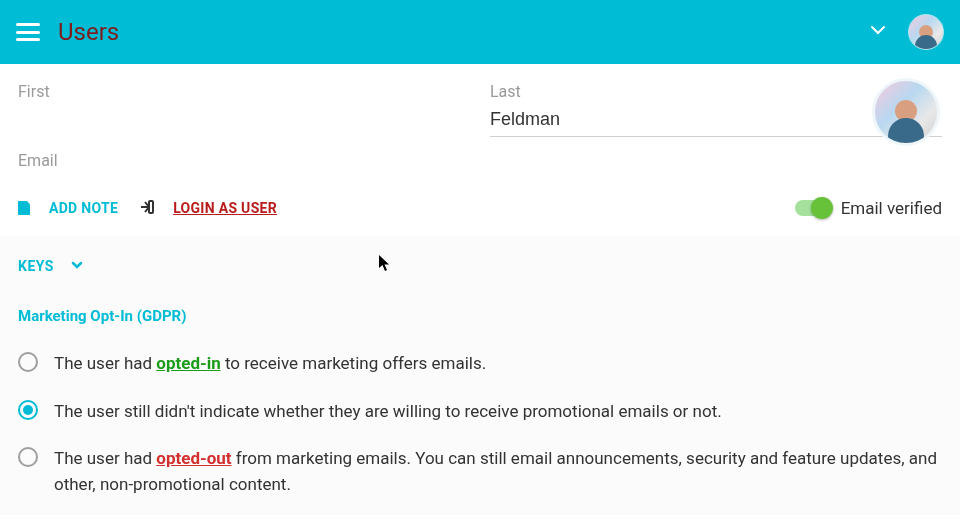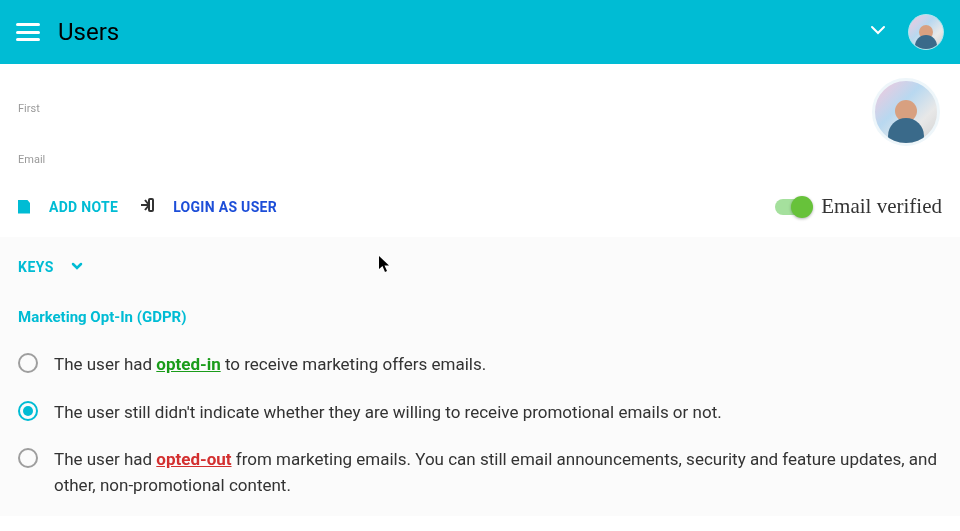--- a/index.html
+++ b/index.html
@@ -3,21 +3,21 @@
 <meta charset="utf-8">
 <style>
   * { box-sizing: border-box; margin: 0; padding: 0; }
   html, body { width: 960px; height: 531px; font-family: -apple-system, BlinkMacSystemFont, "Segoe UI", Roboto, Arial, sans-serif; background: #fff; }
   .header {
     height: 64px;
     background: #00bcd4;
     display: flex;
     align-items: center;
     padding: 0 16px;
-    color: #000000;
+    color: #7f1d1d;
   }
   .hamburger {
     width: 24px; height: 18px;
     display: flex; flex-direction: column; justify-content: space-between;
     margin-right: 18px;
     cursor: pointer;
   }
   .hamburger span { display:block; height: 3px; background:#fff; border-radius:2px; }
   .page-title { font-size: 24px; font-weight: 400; flex: 1; }
   .header-chevron { margin-right: 20px; }
@@ -35,21 +35,21 @@
   .avatar::after {
     content:""; position:absolute; left:50%; top:58%; transform:translateX(-50%);
     width:22px; height:22px; border-radius:50%; background:#3a6a8a;
   }
   .header .avatar { width:36px; height:36px; border-width:1px; }
   .content { padding: 18px 18px 0 18px; position: relative; }
   .fields-row { display: flex; gap: 20px; }
   .field { display: flex; flex-direction: column; }
   .field.half { flex: 1; }
   .field.full { width: 833px; }
-  .field label { font-size: 11px; color: #9a9a9a; margin-bottom: 4px; margin-top: 20px; }
+  .field label { font-size: 16px; color: #9a9a9a; margin-bottom: 4px; }
   .field input {
     border: none; border-bottom: 1px solid #d0d0d0;
     font-size: 18px; color: #333; padding: 4px 0 6px 0;
     background: transparent; outline: none;
   }
   .big-avatar {
     position: absolute; right: 20px; top: 14px;
     width: 68px; height: 68px; border-radius: 50%;
     background: linear-gradient(135deg, #f8c8dc 0%, #b8d8f0 40%, #e8e8e8 70%, #d0d0d0 100%);
     border: 3px solid #eef6fa;
@@ -66,40 +66,40 @@
   .actions-row {
     margin-top: 24px; display: flex; align-items: center;
     padding-bottom: 18px;
   }
   .btn {
     display: inline-flex; align-items: center; gap: 19px;
     font-size: 14px; font-weight: 700; letter-spacing: 0.3px;
     cursor: pointer; user-select: none;
   }
   .btn-cyan { color: #00bcd4; }
-  .btn-dark { color: #1d4ed8; margin-left: 22px; }
+  .btn-dark { color: #b91c1c; margin-left: 22px; text-decoration: underline; }
   .note-icon {
     width: 12px; height: 14px; background:#00bcd4;
     clip-path: polygon(0 0, 75% 0, 100% 25%, 100% 100%, 0 100%);
   }
   .toggles { margin-left: auto; display: flex; align-items: center; gap: 18px; }
   .toggle-group { display: flex; align-items: center; gap: 10px; }
   .switch {
     width: 36px; height: 16px; border-radius: 10px; position: relative;
     cursor: pointer;
   }
   .switch .knob {
     position: absolute; top: -3px; width: 22px; height: 22px; border-radius: 50%;
     box-shadow: 0 1px 3px rgba(0,0,0,0.3);
   }
   .switch.on { background: #a5e09d; }
   .switch.on .knob { right: -2px; background: #67c23a; }
   .switch.off { background: #bdbdbd; }
   .switch.off .knob { left: -2px; background: #f0f0f0; }
-  .toggle-label { font-size: 21px; color: #333; font-family: Liberation Serif, serif; }
+  .toggle-label { font-size: 17px; color: #333; }
   .section {
     background: #fbfbfb;
     padding: 20px 18px 18px 18px;
   }
   .keys-header {
     color: #00bcd4; font-weight: 700; font-size: 14px;
     display: inline-flex; align-items: center; gap: 16px;
     letter-spacing: 0.5px; cursor: pointer;
   }
   .gdpr-title {
@@ -143,20 +143,24 @@
   </div>
   <div class="avatar"></div>
 </div>
 
 <div class="content">
   <div class="big-avatar"></div>
 
   <div class="fields-row">
     <div class="field half">
       <label>First</label>
+    </div>
+    <div class="field half">
+      <label>Last</label>
+      <input type="text" value="Feldman" style="">
     </div>
   </div>
 
   <div class="field full" style="margin-top:14px;">
     <label>Email</label>
   </div>
 
   <div class="actions-row">
     <div class="btn btn-cyan">
       <span class="note-icon"></span>

